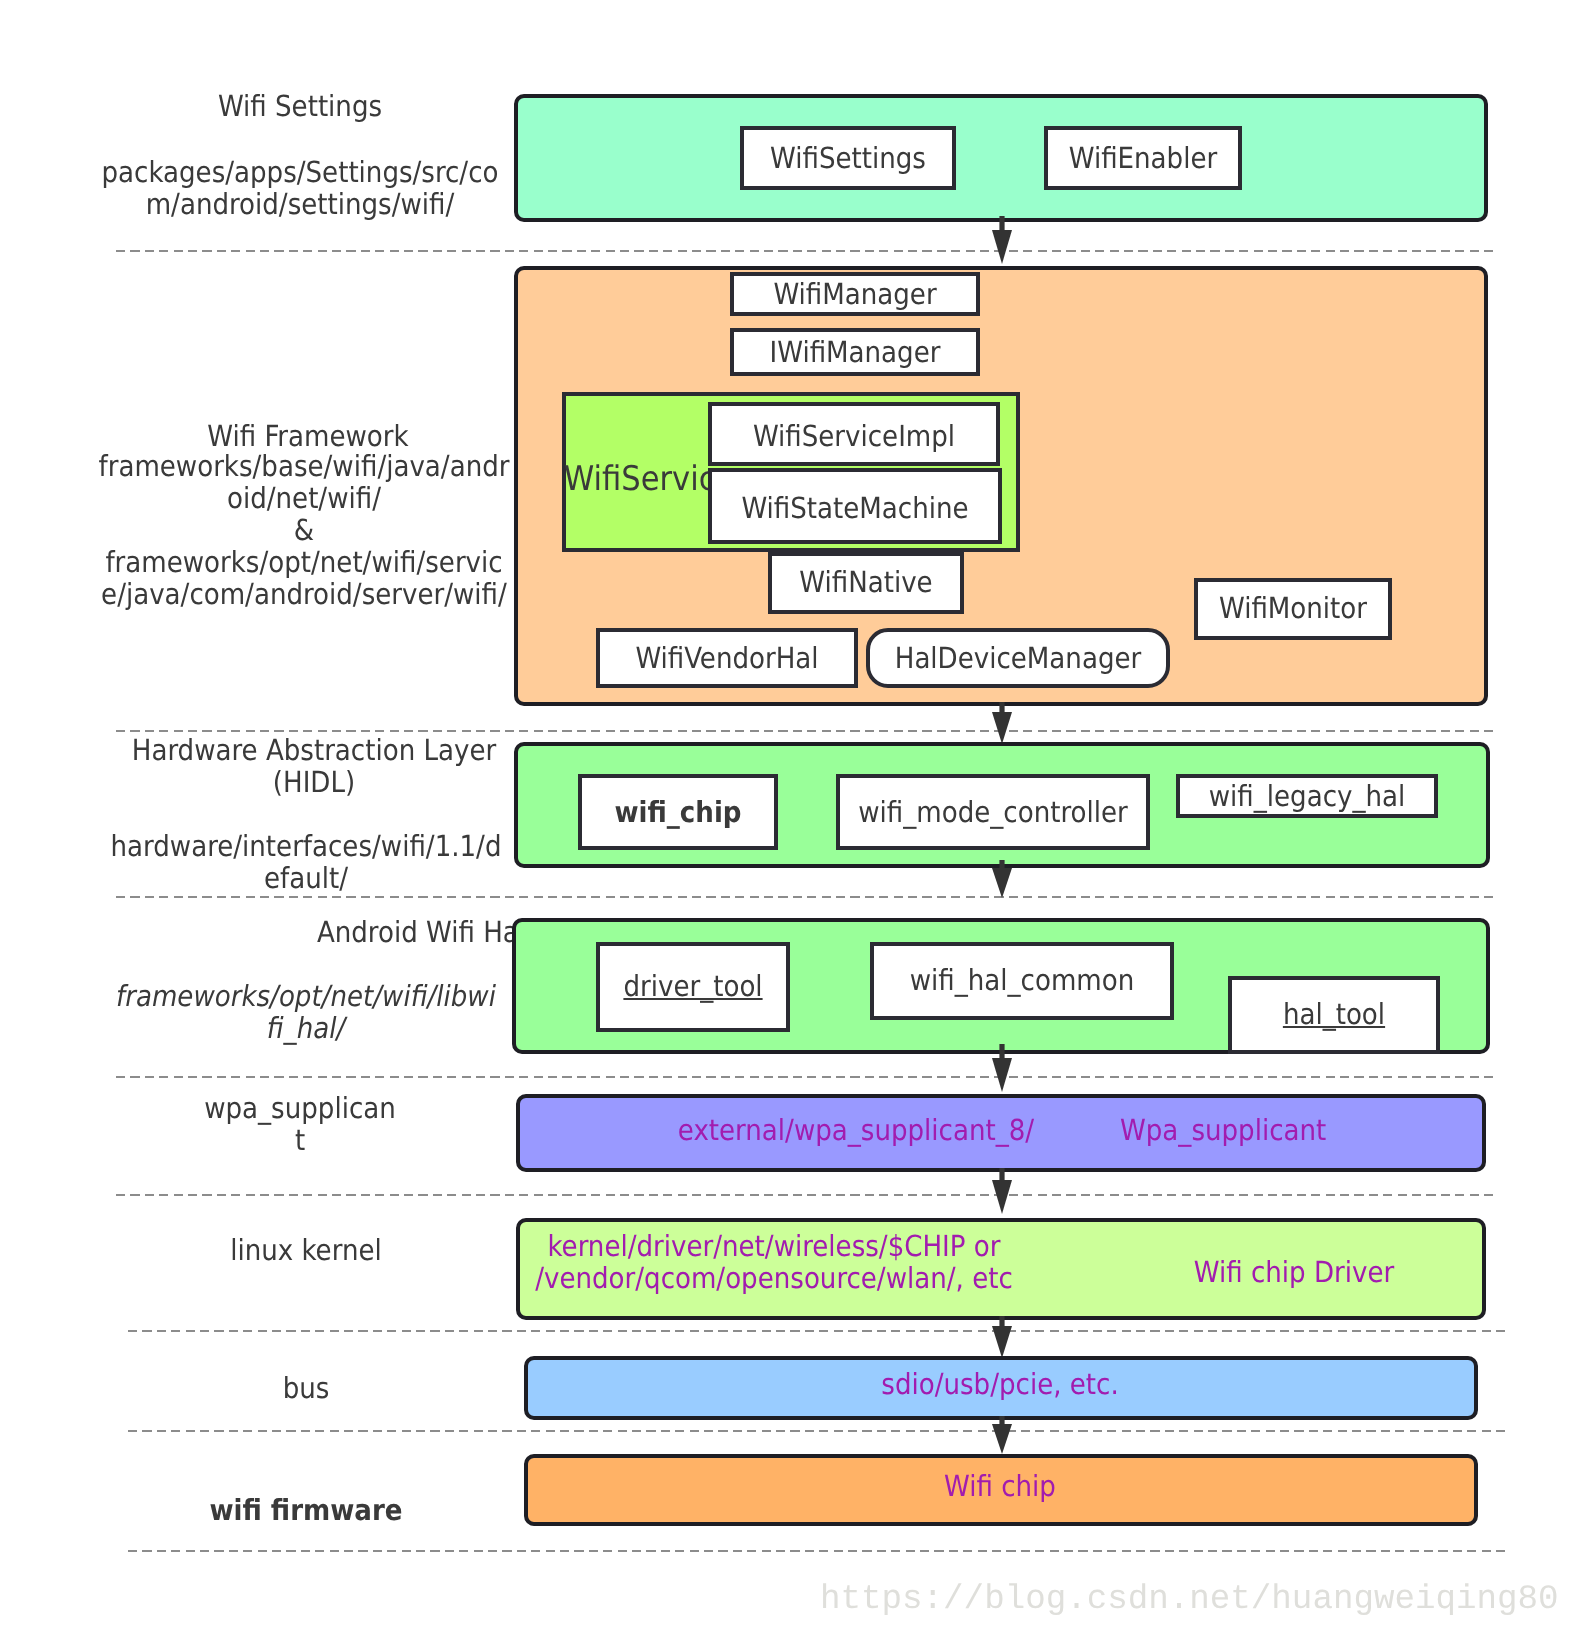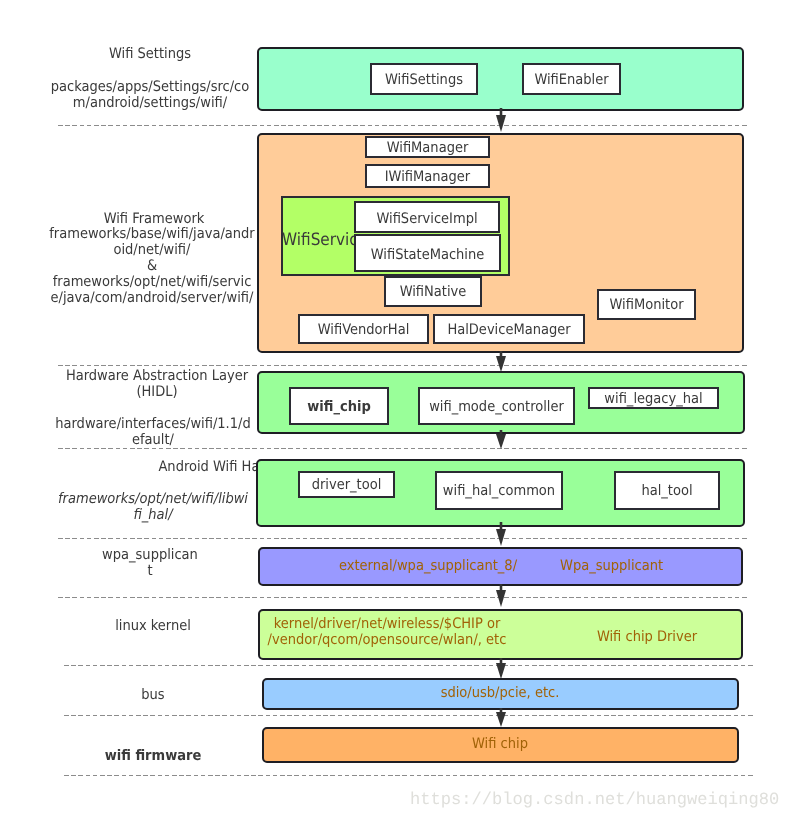--- a/index.html
+++ b/index.html
@@ -7,21 +7,21 @@
   body{width:787px;height:820px;background:#ffffff;
        font-family:"DejaVu Sans Condensed","DejaVu Sans", sans-serif;
        -webkit-font-smoothing:antialiased;text-rendering:geometricPrecision;}
   #root{position:relative;width:787px;height:820px;overflow:hidden;}
   .abs{position:absolute;box-sizing:border-box;}
   .dash{position:absolute;height:1px;background:repeating-linear-gradient(to right,#8c8c8c 0,#8c8c8c 4.6px,rgba(0,0,0,0) 4.6px,rgba(0,0,0,0) 7.2px);}
   .lab{position:absolute;text-align:center;color:#3a3a3a;font-size:14.5px;line-height:16px;}
   .band{position:absolute;box-sizing:border-box;border:2px solid #1e1e24;border-radius:5px;}
   .node{position:absolute;box-sizing:border-box;border:2px solid #2b2b33;background:#ffffff;
         color:#3a3a3a;font-size:14.5px;display:flex;align-items:center;justify-content:center;padding-top:1px;}
-  .btxt{position:absolute;color:#a16207;font-size:14.5px;line-height:15px;text-align:center;}
+  .btxt{position:absolute;color:#a21caf;font-size:14.5px;line-height:15px;text-align:center;}
   .wm{position:absolute;color:#dfdfdb;font-size:17.1px;font-family:"Liberation Mono",monospace;white-space:nowrap;}
 </style>
 </head>
 <body>
 
 <div id="root">
 
   <div class="dash" style="left:58px;top:125px;width:691px;"></div>
   <div class="dash" style="left:58px;top:365px;width:691px;"></div>
   <div class="dash" style="left:58px;top:448px;width:691px;"></div>
@@ -79,21 +79,21 @@
   </div>
   <div class="node" style="left:384px;top:276px;width:98px;height:31px;">
     <span>WifiNative</span>
   </div>
   <div class="node" style="left:597px;top:289px;width:99px;height:31px;">
     <span>WifiMonitor</span>
   </div>
   <div class="node" style="left:298px;top:314px;width:131px;height:30px;">
     <span>WifiVendorHal</span>
   </div>
-  <div class="node" style="left:433px;top:314px;width:152px;height:30px;">
+  <div class="node" style="left:433px;top:314px;width:152px;height:30px;border-radius:11px;">
     <span>HalDeviceManager</span>
   </div>
   <svg class="abs" style="left:492px;top:351px;width:18px;height:24px;" viewBox="0 0 18 24">
     <path d="M9 0 L9 7" stroke="#333333" stroke-width="2.6" fill="none"></path>
     <path d="M4 5 L14 5 L9 21 Z" fill="#333333"></path>
   </svg>
 
   <div class="lab" style="left:47px;top:368px;width:220px;">
     <span>Hardware Abstraction Layer</span><br>
     <span>(HIDL)</span>
@@ -118,27 +118,27 @@
   </svg>
 
   <div class="lab" style="left:43px;top:459px;width:220px;text-align:right;">
     <span>Android Wifi Hal</span>
   </div>
   <div class="lab" style="left:43px;top:491px;width:220px;line-height:16px;font-style:italic;">
     <span>frameworks/opt/net/wifi/libwi</span><br>
     <span>fi_hal/</span>
   </div>
   <div class="band" style="left:256px;top:459px;width:489px;height:68px;background:#99FF99;"></div>
-  <div class="node" style="left:298px;top:471px;width:97px;height:27px;">
+  <div class="node" style="left:298px;top:471px;width:97px;height:45px;text-decoration:underline;">
     <span>driver_tool</span>
   </div>
-  <div class="node" style="left:435px;top:471px;width:128px;height:39px;">
+  <div class="node" style="left:435px;top:471px;width:152px;height:39px;">
     <span>wifi_hal_common</span>
   </div>
-  <div class="node" style="left:614px;top:471px;width:106px;height:39px;">
+  <div class="node" style="left:614px;top:488px;width:106px;height:39px;text-decoration:underline;">
     <span>hal_tool</span>
   </div>
   <svg class="abs" style="left:492px;top:522px;width:18px;height:27px;" viewBox="0 0 18 27">
     <path d="M9 0 L9 9" stroke="#333333" stroke-width="2.6" fill="none"></path>
     <path d="M4 7 L14 7 L9 24 Z" fill="#333333"></path>
   </svg>
 
   <div class="lab" style="left:40px;top:547px;width:220px;">
     <span>wpa_supplican</span><br>
     <span>t</span>

